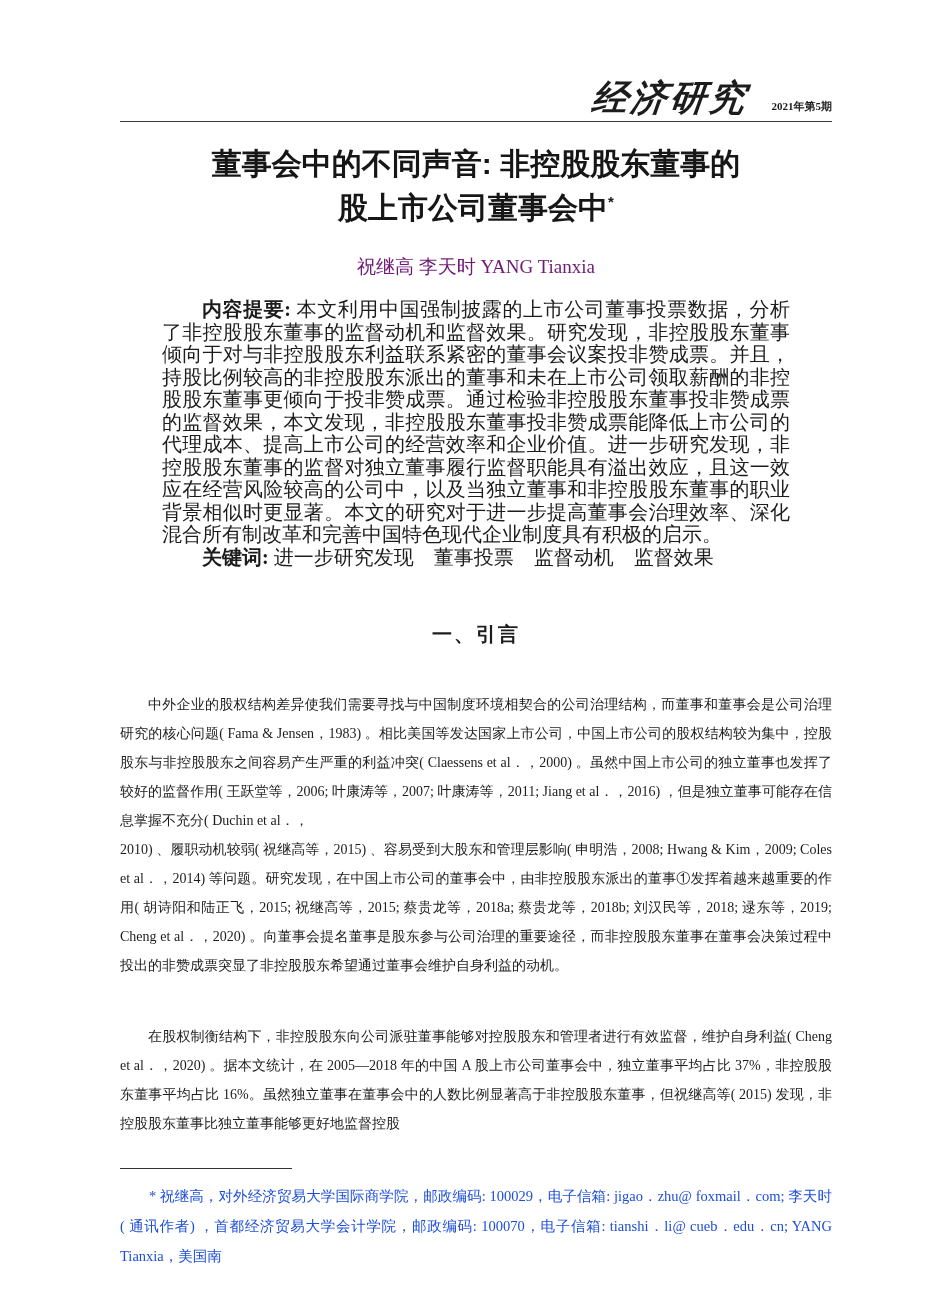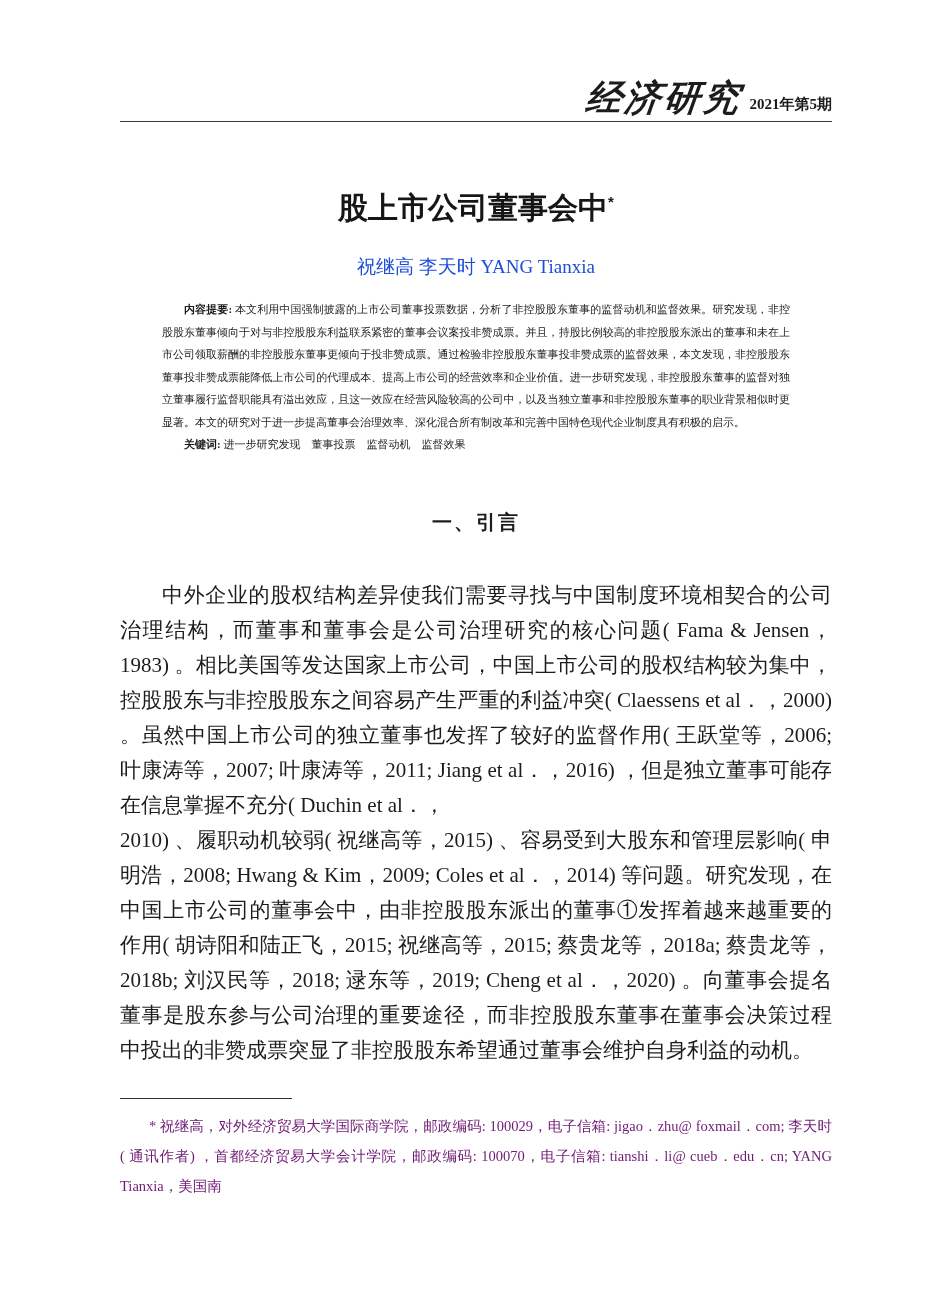--- a/index.html
+++ b/index.html
@@ -26,24 +26,25 @@
     display: inline-block;
     font-size: 36px;
     line-height: 1;
     font-weight: bold;
     font-style: italic;
     letter-spacing: 3px;
     transform: skewX(-6deg);
     font-family: "Liberation Serif", "DejaVu Serif", serif;
   }
   .journal-issue {
-    font-size: 15px;
+    font-size: 11px;
     line-height: 1;
     padding-bottom: 4px;
     font-weight: bold;
+    margin-left: 16px;
   }
   .header-rule {
     border: none;
     border-top: 1.5px solid #3a3a3a;
     height: 0;
   }
   .paper-title {
     margin-top: 20px;
     text-align: center;
     font-size: 30px;
@@ -55,90 +56,91 @@
   .paper-title sup {
     font-size: 15px;
     vertical-align: super;
     line-height: 0;
   }
   .authors {
     margin-top: 24px;
     text-align: center;
     font-size: 19px;
     line-height: 26px;
-    color: #1d4ed8;
+    color: #701a75;
   }
   .abstract {
     margin: 18px 42px 0 42px;
-    font-size: 11px;
+    font-size: 20px;
     line-height: 22.5px;
     text-align: justify;
   }
   .abstract-p { text-indent: 2em; }
   .abstract-label, .keywords-label { font-weight: bold; }
   .keywords { text-indent: 2em; }
   .section-heading {
     margin-top: 52px;
     margin-bottom: 10px;
     text-align: center;
     font-size: 20px;
     line-height: 28px;
     font-weight: bold;
     letter-spacing: 2px;
     font-family: "Liberation Sans", "DejaVu Sans", sans-serif;
   }
   .body-p {
-    font-size: 21px;
-    line-height: 35px;
+    font-size: 14px;
+    line-height: 29px;
     text-align: justify;
     text-indent: 2em;
     margin-top: 42px;
   }
   .footnote-block { margin-top: 30px; }
   .footnote-rule {
     border: none;
     border-top: 1px solid #333333;
     width: 172px;
     height: 0;
   }
   .footnote-text {
     margin-top: 12px;
     font-size: 14.5px;
     line-height: 30px;
     text-indent: 2em;
     text-align: justify;
-    color: #701a75;
+    color: #1d4ed8;
   }
 </style>
 </head>
 <body>
 
 <div class="page">
 
   <header class="journal-header">
     <span class="journal-logo">经济研究</span>
     <span class="journal-issue">2021年第5期</span>
   </header>
   <hr class="header-rule">
 
   <h1 class="paper-title">
-    <br>
+    <span>董事会中的不同声音: 非控股股东董事的</span><br>
     <span>股上市公司董事会中</span><sup>*</sup>
   </h1>
 
   <div class="authors">祝继高 李天时 YANG Tianxia</div>
 
   <div class="abstract">
     <p class="abstract-p"><span class="abstract-label">内容提要: </span><span>本文利用中国强制披露的上市公司董事投票数据，分析了非控股股东董事的监督动机和监督效果。研究发现，非控股股东董事倾向于对与非控股股东利益联系紧密的董事会议案投非赞成票。并且，持股比例较高的非控股股东派出的董事和未在上市公司领取薪酬的非控股股东董事更倾向于投非赞成票。通过检验非控股股东董事投非赞成票的监督效果，本文发现，非控股股东董事投非赞成票能降低上市公司的代理成本、提高上市公司的经营效率和企业价值。进一步研究发现，非控股股东董事的监督对独立董事履行监督职能具有溢出效应，且这一效应在经营风险较高的公司中，以及当独立董事和非控股股东董事的职业背景相似时更显著。本文的研究对于进一步提高董事会治理效率、深化混合所有制改革和完善中国特色现代企业制度具有积极的启示。</span></p>
     <p class="keywords"><span class="keywords-label">关键词: </span><span>进一步研究发现　董事投票　监督动机　监督效果</span></p>
   </div>
 
   <h2 class="section-heading">一、引言</h2>
 
   <p class="body-p"><span>中外企业的股权结构差异使我们需要寻找与中国制度环境相契合的公司治理结构，而董事和董事会是公司治理研究的核心问题( Fama &amp; Jensen，1983) 。相比美国等发达国家上市公司，中国上市公司的股权结构较为集中，控股股东与非控股股东之间容易产生严重的利益冲突( Claessens et al．，2000) 。虽然中国上市公司的独立董事也发挥了较好的监督作用( 王跃堂等，2006; 叶康涛等，2007; 叶康涛等，2011; Jiang et al．，2016) ，但是独立董事可能存在信息掌握不充分( Duchin et al．，</span><br><span>2010) 、履职动机较弱( 祝继高等，2015) 、容易受到大股东和管理层影响( 申明浩，2008; Hwang &amp; Kim，2009; Coles et al．，2014) 等问题。研究发现，在中国上市公司的董事会中，由非控股股东派出的董事①发挥着越来越重要的作用( 胡诗阳和陆正飞，2015; 祝继高等，2015; 蔡贵龙等，2018a; 蔡贵龙等，2018b; 刘汉民等，2018; 逯东等，2019; Cheng et al．，2020) 。向董事会提名董事是股东参与公司治理的重要途径，而非控股股东董事在董事会决策过程中投出的非赞成票突显了非控股股东希望通过董事会维护自身利益的动机。</span></p>
 
+  <p class="body-p">在股权制衡结构下，非控股股东向公司派驻董事能够对控股股东和管理者进行有效监督，维护自身利益( Cheng et al．，2020) 。据本文统计，在 2005—2018 年的中国 A 股上市公司董事会中，独立董事平均占比 37%，非控股股东董事平均占比 16%。虽然独立董事在董事会中的人数比例显著高于非控股股东董事，但祝继高等( 2015) 发现，非控股股东董事比独立董事能够更好地监督控股</p>
 
   <div class="footnote-block">
     <hr class="footnote-rule">
     <p class="footnote-text">* 祝继高，对外经济贸易大学国际商学院，邮政编码: 100029，电子信箱: jigao．zhu@ foxmail．com; 李天时( 通讯作者) ，首都经济贸易大学会计学院，邮政编码: 100070，电子信箱: tianshi．li@ cueb．edu．cn; YANG Tianxia，美国南</p>
   </div>
 
 </div>
 
 </body></html>

